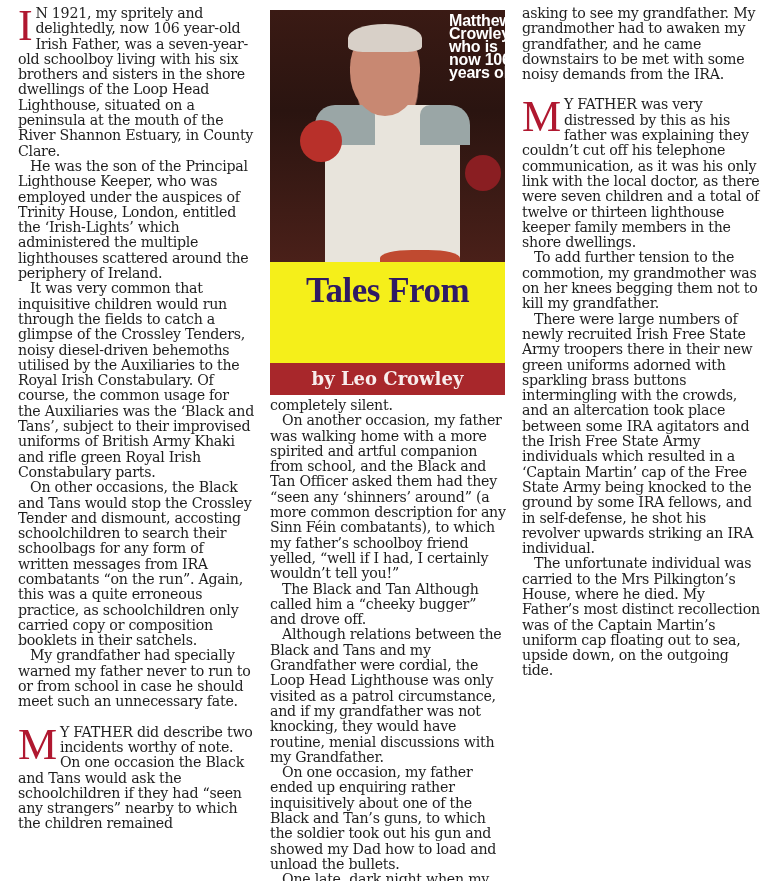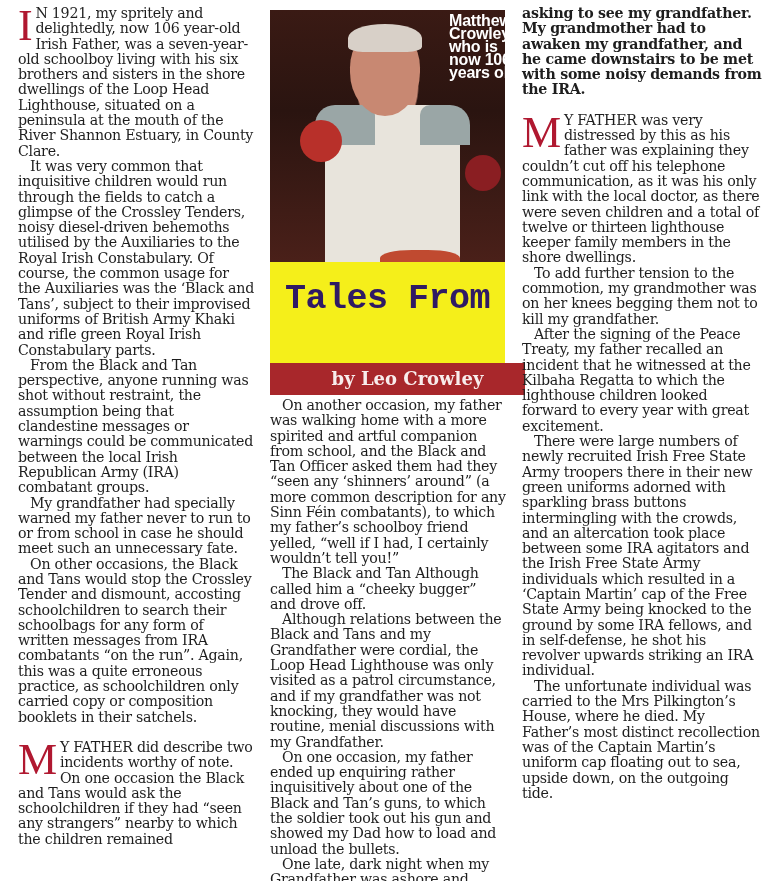--- a/index.html
+++ b/index.html
@@ -3,50 +3,50 @@
 <meta charset="utf-8">
 <style>
   html, body { margin:0; padding:0; background:#ffffff; }
   body { width:770px; height:881px; overflow:hidden; position:relative;
          font-family:"DejaVu Serif","Liberation Serif",serif; color:#1e1e1e; }
   .col { position:absolute; top:6px; font-size:14.2px; line-height:15.3px; letter-spacing:-0.25px; }
   .col1 { left:18px; width:236px; }
   .col2 { left:270px; width:236px; top:398px; }
   .col3 { left:522px; width:240px; }
   p { margin:0; text-indent:12px; }
-  p.noind { text-indent:0;font-weight:bold; }
+  p.noind { text-indent:0; }
   p.drop { text-indent:0; }
   .gap { height:15px; }
   .dropcap { float:left; color:#b01830; font-size:44px; line-height:36px; margin:2px 3px 0 0; font-family:"Liberation Serif","DejaVu Serif",serif; }
   .photo { position:absolute; left:270px; top:10px; width:235px; height:252px; overflow:hidden;
            background: radial-gradient(ellipse at 50% 30%, #c98a75 0 18%, transparent 19%),
                        linear-gradient(180deg,#3a1a14 0%,#2a1410 40%,#4a2019 100%); }
   .photo .cardigan { position:absolute; left:55px; top:95px; width:135px; height:160px; background:#e8e4dc; border-radius:30px 30px 0 0; }
   .photo .shoulder-l { position:absolute; left:45px; top:95px; width:60px; height:40px; background:#9aa6a6; border-radius:20px 10px 0 0; }
   .photo .shoulder-r { position:absolute; left:150px; top:95px; width:50px; height:40px; background:#9aa6a6; border-radius:10px 20px 0 0; }
   .photo .face { position:absolute; left:80px; top:18px; width:70px; height:88px; background:#c88872; border-radius:45% 45% 50% 50%; }
   .photo .hair { position:absolute; left:78px; top:14px; width:74px; height:28px; background:#d8d0c8; border-radius:50% 50% 20% 20%; }
   .photo .apple-l { position:absolute; left:30px; top:110px; width:42px; height:42px; background:#b8302a; border-radius:50%; }
   .photo .apple-r { position:absolute; left:195px; top:145px; width:36px; height:36px; background:#8a1e22; border-radius:50%; }
   .photo .apples-b { position:absolute; left:110px; top:240px; width:80px; height:20px; background:#c04a30; border-radius:40% 40% 0 0; }
   .caption { position:absolute; left:449px; top:14px; width:78px; font-family:"Liberation Sans","DejaVu Sans",sans-serif; font-weight:bold; font-size:16px; line-height:13px; color:#ffffff; letter-spacing:-0.2px; }
   .titlebox { position:absolute; left:270px; top:262px; width:235px; height:101px; background:#f5ef1a; }
-  .title { position:absolute; left:0; top:8px; width:235px; text-align:center; color:#2f1a64; font-family:Liberation Mono, monospace; font-weight:bold; font-size:35px; line-height:42px; letter-spacing:-0.5px;margin-top:8px; }
-  .byline { position:absolute; left:270px; top:363px; width:235px; height:32px; background:#a8272b; color:#f8ecec; font-family:"DejaVu Serif","Liberation Serif",serif; font-weight:bold; font-size:18px; line-height:32px; text-align:center;padding-left:20px; }
+  .title { position:absolute; left:0; top:8px; width:235px; text-align:center; color:#2f1a64; font-family:Liberation Serif, serif; font-weight:bold; font-size:35px; line-height:42px; letter-spacing:-0.5px; }
+  .byline { position:absolute; left:270px; top:363px; width:235px; height:32px; background:#a8272b; color:#f8ecec; font-family:"DejaVu Serif","Liberation Serif",serif; font-weight:bold; font-size:18px; line-height:32px; text-align:center; }
   i { font-style:italic; }
 </style>
 </head>
 <body>
 
 <div class="col col1">
   <p class="drop"><span class="dropcap">I</span><span>N 1921, my spritely and delightedly, now 106 year-old Irish Father, was a seven-year-old schoolboy living with his six brothers and sisters in the shore dwellings of the Loop Head Lighthouse, situated on a peninsula at the mouth of the River Shannon Estuary, in County Clare.</span></p>
+  <p>He was the son of the Principal Lighthouse Keeper, who was employed under the auspices of Trinity House, London, entitled the ‘Irish-Lights’ which administered the multiple lighthouses scattered around the periphery of Ireland.</p>
   <p>It was very common that inquisitive children would run through the fields to catch a glimpse of the Crossley Tenders, noisy diesel-driven behemoths utilised by the Auxiliaries to the Royal Irish Constabulary. Of course, the common usage for the Auxiliaries was the ‘Black and Tans’, subject to their improvised uniforms of British Army Khaki and rifle green Royal Irish Constabulary parts.</p>
-  <p>From the Black and Tan perspective, anyone running was shot without restraint, the assumption being that clandestine messages or warnings could be communicated between the local Irish Republican Army (IRA) combatant groups.</p>
+  <p>On other occasions, the Black and Tans would stop the Crossley Tender and dismount, accosting schoolchildren to search their schoolbags for any form of written messages from IRA combatants “on the run”.  Again, this was a quite erroneous practice, as schoolchildren only carried copy or composition booklets in their satchels.</p>
   <p>My grandfather had specially warned my father never to run to or from school in case he should meet such an unnecessary fate.</p>
-  <p>On other occasions, the Black and Tans would stop the Crossley Tender and dismount, accosting schoolchildren to search their schoolbags for any form of written messages from IRA combatants “on the run”.  Again, this was a quite erroneous practice, as schoolchildren only carried copy or composition booklets in their satchels.</p>
   <div class="gap"></div>
   <p class="drop"><span class="dropcap">M</span><span>Y FATHER did describe two incidents worthy of note. On one occasion the Black and Tans would ask the schoolchildren if they had “seen any strangers” nearby to which the children remained</span></p>
 </div>
 
 <div class="photo">
   <div class="cardigan"></div>
   <div class="shoulder-l"></div>
   <div class="shoulder-r"></div>
   <div class="face"></div>
   <div class="hair"></div>
@@ -57,28 +57,28 @@
 <div class="caption">Matthew Crowley who is now 106 years old.</div>
 
 <div class="titlebox">
   <div class="title">
     <div>Tales From</div>
   </div>
 </div>
 <div class="byline">by Leo Crowley</div>
 
 <div class="col col2">
+  <p class="noind">completely silent.</p>
   <p>On another occasion, my father was walking home with a more spirited and artful companion from school, and the Black and Tan Officer asked them had they “seen any ‘shinners’ around” (a more common description for any Sinn Féin combatants), to which my father’s schoolboy friend yelled, “well if I had, I certainly wouldn’t tell you!”</p>
   <p>The Black and Tan Although called him a “cheeky bugger” and drove off.</p>
   <p>Although relations between the Black and Tans and my Grandfather were cordial, the Loop Head Lighthouse was only visited as a patrol circumstance, and if my grandfather was not knocking, they would have routine, menial discussions with my Grandfather.</p>
   <p>On one occasion, my father ended up enquiring rather inquisitively about one of the Black and Tan’s guns, to which the soldier took out his gun and showed my Dad how to load and unload the bullets.</p>
   <p>One late, dark night when my Grandfather was ashore and asleep, who would come knocking on the door but a bevy of IRA brigands</p>
 </div>
 
 <div class="col col3">
   <p class="noind">asking to see my grandfather. My grandmother had to awaken my grandfather, and he came downstairs to be met with some noisy demands from the IRA.</p>
   <div class="gap"></div>
   <p class="drop"><span class="dropcap">M</span><span>Y FATHER was very distressed by this as his father was explaining they couldn’t cut off his telephone communication, as it was his only link with the local doctor, as there were seven children and a total of twelve or thirteen lighthouse keeper family members in the shore dwellings.</span></p>
   <p>To add further tension to the commotion, my grandmother was on her knees begging them not to kill my grandfather.</p>
-  <p>After the signing of the Peace Treaty, my father recalled an incident that he witnessed at the Kilbaha Regatta to which the lighthouse children looked forward to every year with great excitement.</p>
   <p>There were large numbers of newly recruited Irish Free State Army troopers there in their new green uniforms adorned with sparkling brass buttons intermingling with the crowds, and an altercation took place between some IRA agitators and the Irish Free State Army individuals which resulted in a ‘Captain Martin’ cap of the Free State Army being knocked to the ground by some IRA fellows, and in self-defense, he shot his revolver upwards striking an IRA individual.</p>
   <p><span>The unfortunate individual was carried to the Mrs Pilkington’s House, where he died. My Father’s most distinct recollection was of the Captain Martin’s uniform cap floating out to sea, upside down, on the outgoing tide.</span></p>
 </div>
 
 </body></html>

